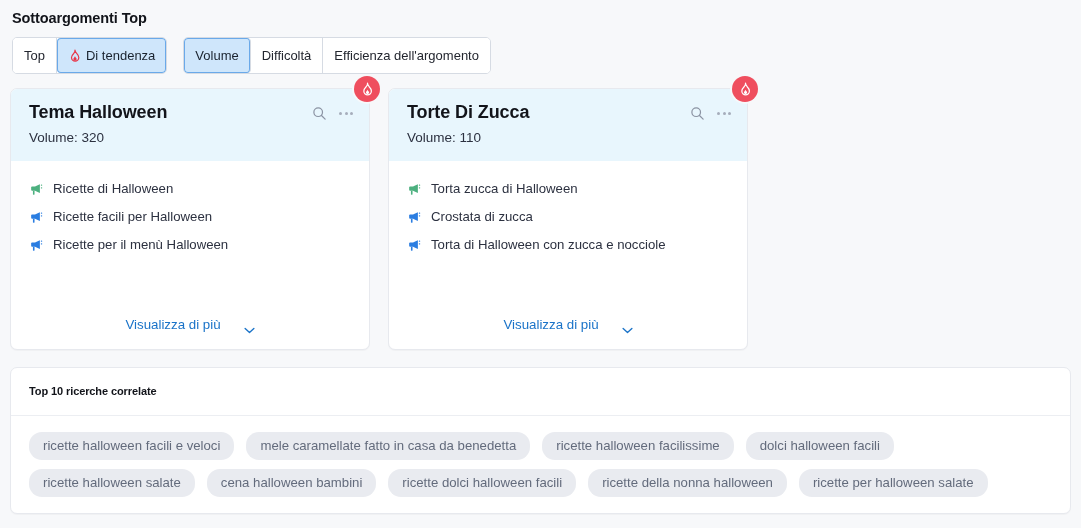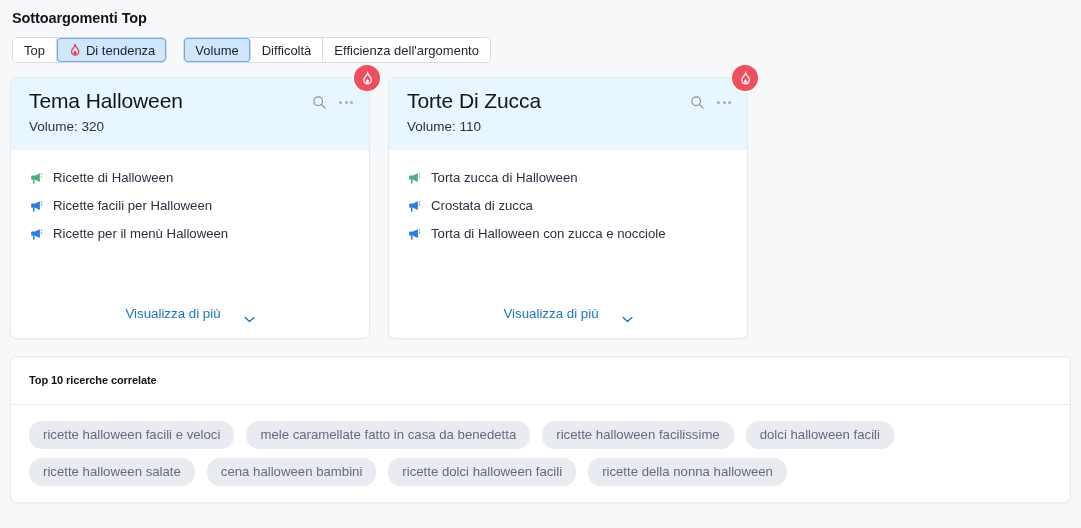--- a/index.html
+++ b/index.html
@@ -42,21 +42,21 @@
     margin-top: 9px;
     padding-left: 2px;
   }
   .btn-group {
     display: flex;
     align-items: stretch;
     border: 1px solid #d6dbe3;
     border-radius: 5px;
     background: #ffffff;
     overflow: hidden;
-    height: 26px;
+    height: 37px;
     box-sizing: border-box;
   }
   .btn-group .gbtn {
     display: flex;
     align-items: center;
     gap: 5px;
     font-size: 13px;
     line-height: 1;
     color: #23262f;
     background: #ffffff;
@@ -111,22 +111,22 @@
     padding: 14px 16px 13px 18px;
     box-sizing: border-box;
     height: 72px;
   }
   .card-head-top {
     display: flex;
     align-items: flex-start;
     justify-content: space-between;
   }
   .card-title {
-    font-size: 21px;
-    font-weight: normal;
+    font-size: 18px;
+    font-weight: bold;
     color: #12141a;
     line-height: 18px;
     margin: 0;
     letter-spacing: -0.1px;
   }
   .head-actions {
     display: flex;
     align-items: center;
     gap: 12px;
     padding-top: 2px;
@@ -455,16 +455,17 @@
     <div class="related-title">Top 10 ricerche correlate</div>
     <div class="chips">
       <span class="chip">ricette halloween facili e veloci</span>
       <span class="chip">mele caramellate fatto in casa da benedetta</span>
       <span class="chip">ricette halloween facilissime</span>
       <span class="chip">dolci halloween facili</span>
       <span class="chip">ricette halloween salate</span>
       <span class="chip">cena halloween bambini</span>
       <span class="chip">ricette dolci halloween facili</span>
       <span class="chip">ricette della nonna halloween</span>
+      <span class="chip">ricette per halloween salate</span>
     </div>
   </div>
 
 </div>
 
 </body></html>

